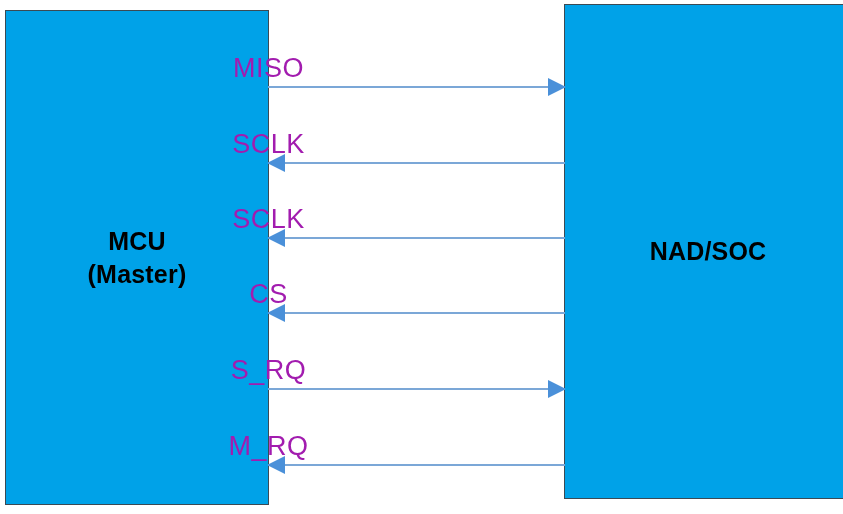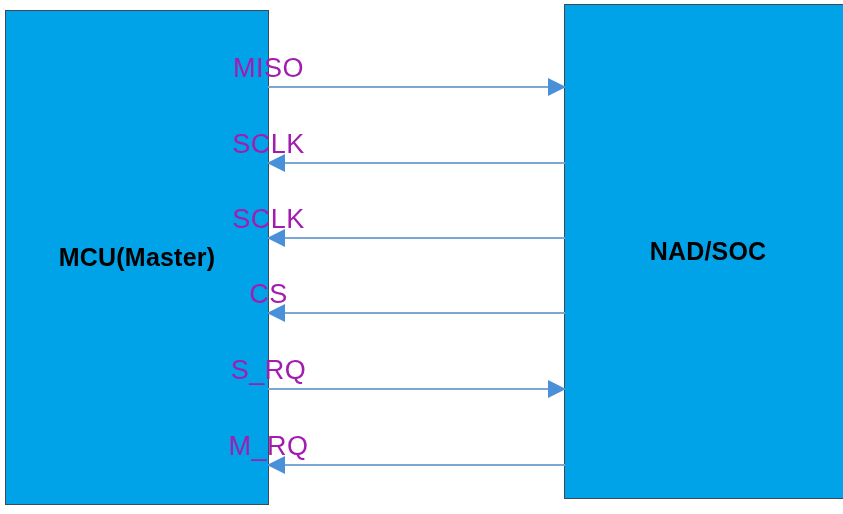--- a/index.html
+++ b/index.html
@@ -19,21 +19,21 @@
     overflow: hidden;
   }
 
   
   .node-box {
     position: absolute;
     background: #00A2E8;
     border: 1px solid #3B4A54;
     box-sizing: border-box;
     display: flex;
-    flex-direction: row;
+    flex-direction: column;
     align-items: center;
     justify-content: center;
     color: #000000;
     font-weight: bold;
     font-family: "Liberation Sans", sans-serif;
     font-size: 25px;
     line-height: 1.32;
     letter-spacing: 0.2px;
     user-select: none;
   }

